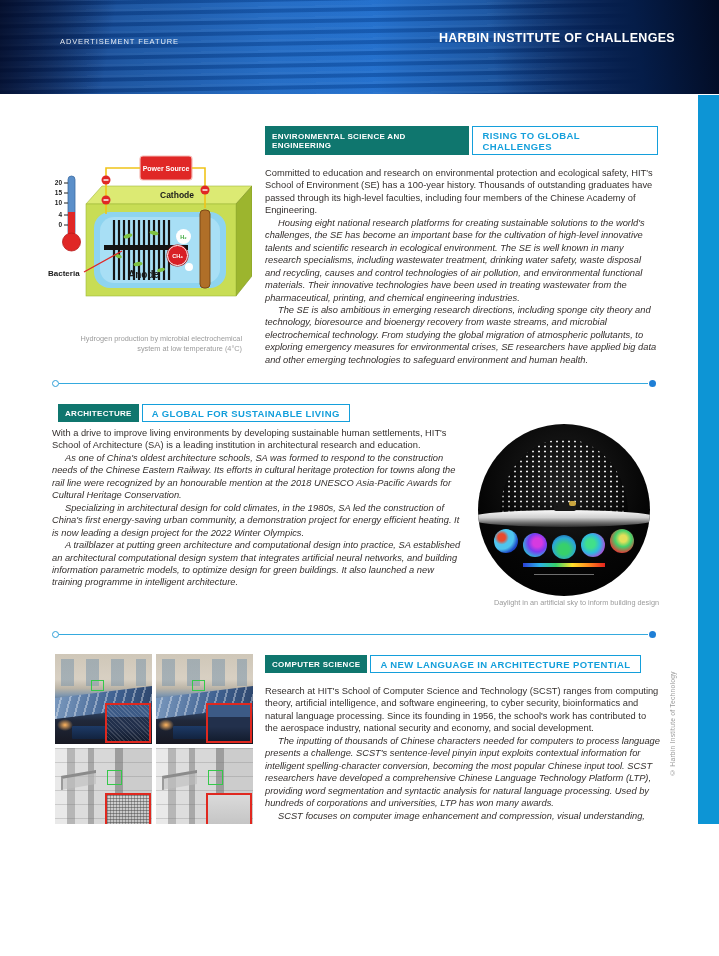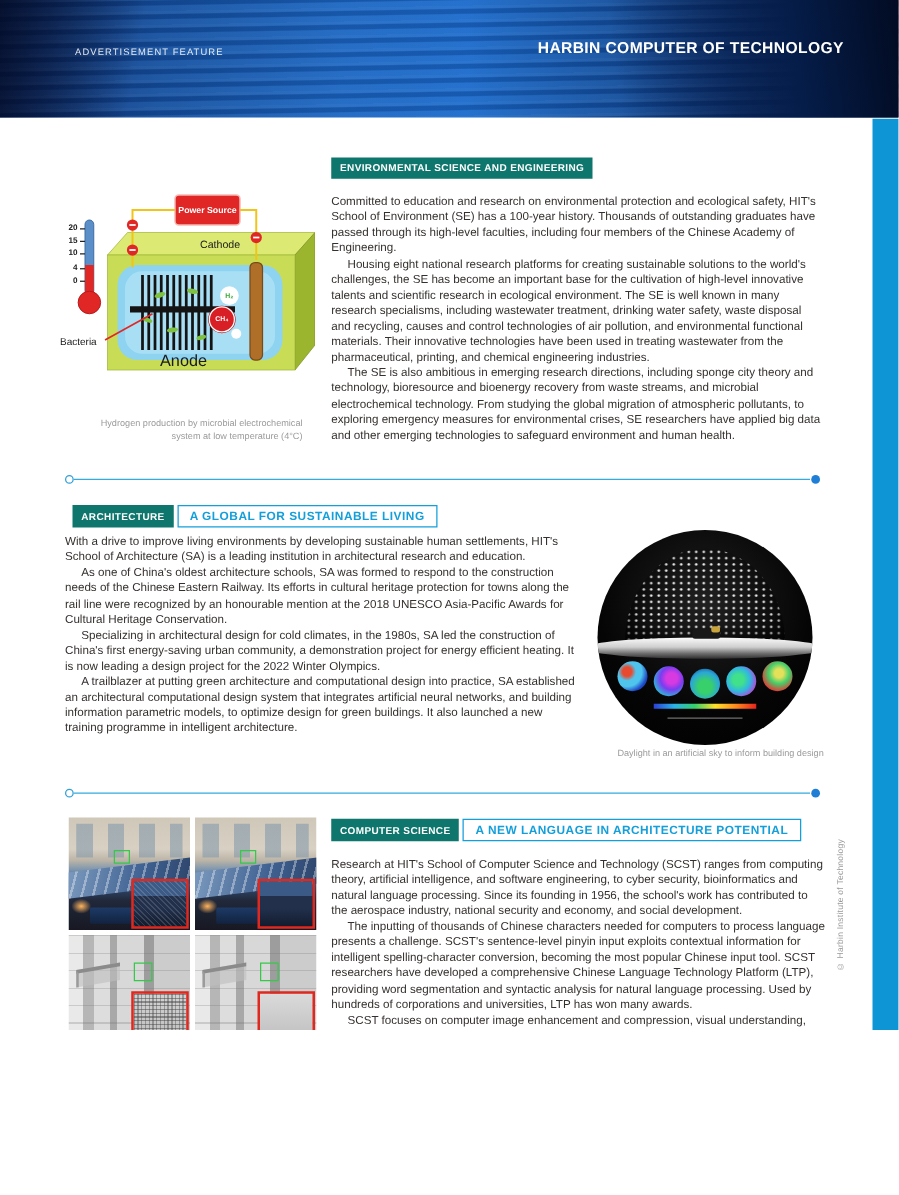--- a/index.html
+++ b/index.html
@@ -28,37 +28,37 @@
   
   .sec-head { display:flex; align-items:stretch; }
   .sec-label { background:#0f766e; color:#fff; font-weight:bold; font-size:8px;
     letter-spacing:.3px; padding:4px 7px 4px; display:flex; align-items:center; }
   .sec-title { border:1px solid #149fdb; color:#149fdb; font-weight:bold; font-size:9.5px;
     letter-spacing:.4px; padding:3px 9px 2px; margin-left:3px; background:#fff;
     display:flex; align-items:center; }
 
   
   .body-text p { margin:0; font-size:9.3px; line-height:12.45px; color:#35302e; text-align:left; }
-  .body-text p + p { text-indent:13px; }
+  .body-text p + p { text-indent:13px;font-style:italic; }
   .caption { font-size:7.3px; line-height:10px; color:#9b9b9b; text-align:right; }
 
   
   .divider { position:absolute; height:9px; }
   .divider .line { position:absolute; top:4px; left:7px; right:8px; height:1px; background:#35aade; }
   .divider .ring { position:absolute; left:0; top:1px; width:5px; height:5px; border:1.5px solid #2f9fd8;
     border-radius:50%; background:#fff; }
   .divider .dot { position:absolute; right:0; top:1px; width:7px; height:7px; background:#1f7fd6; border-radius:50%; }
   .bottom-rule { position:absolute; left:60px; top:914px; width:597px; height:2px; background:#1a93d6; }
   .disclaimer { position:absolute; right:63px; top:921px; font-size:7.5px; color:#8a8a8a; }
 
   
   .env-fig { position:absolute; left:48px; top:150px; width:204px; }
   .diagram { position:relative; width:204px; height:174px; }
   .diagram svg { position:absolute; left:0; top:0; }
-  .dlabel { position:absolute; color:#1a1a1a; font-weight:normal; }
+  .dlabel { position:absolute; color:#1a1a1a; font-weight:bold; }
   .tick { position:absolute; width:14px; text-align:right; font-size:6.5px; font-weight:bold; color:#222; }
   .ps-label { position:absolute; left:92px; top:7px; width:52px; height:23px; display:flex; align-items:center;
     justify-content:center; text-align:center; color:#fff; font-weight:bold; font-size:7px; line-height:8px; }
   .bubble { position:absolute; border-radius:50%; display:flex; align-items:center; justify-content:center;
     font-weight:bold; }
   .bubble.h2 { left:128px; top:79px; width:15px; height:15px; background:#fff; color:#3aa83a; font-size:5.5px; }
   .bubble.ch4 { left:119px; top:95px; width:19px; height:19px; background:#d81f26; color:#fff; font-size:5.5px;
     border:1px solid #fff; box-shadow:0 0 0 .5px #a21317; }
   .env-fig .caption { margin-top:10px; padding:0 10px; }
 
@@ -132,21 +132,21 @@
   .cs-text { position:absolute; left:265px; top:655px; width:396px; }
   .cs-text .body-text { margin-top:12px; }
 </style>
 </head>
 <body>
 
 <div class="page">
 
   <div class="banner">
     <div class="kicker">ADVERTISEMENT FEATURE</div>
-    <div class="brand">HARBIN COMPUTER OF TECHNOLOGY</div>
+    <div class="brand">HARBIN INSTITUTE OF CHALLENGES</div>
   </div>
 
   <div class="side-strip"></div>
   <div class="photo-credit">© Harbin Institute of Technology</div>
 
   <div class="env-fig">
     <div class="diagram">
       <svg width="204" height="174" viewBox="0 0 204 174">
 
         <polygon points="38,54 188,54 204,36 54,36" fill="#dcea73" stroke="#a3b93c" stroke-width="0.6"></polygon>
@@ -207,31 +207,32 @@
           <line x1="16" y1="75" x2="20" y2="75"></line>
         </g>
       </svg>
       <div class="tick" style="left:0;top:29px">20</div>
       <div class="tick" style="left:0;top:39px">15</div>
       <div class="tick" style="left:0;top:49px">10</div>
       <div class="tick" style="left:0;top:61px">4</div>
       <div class="tick" style="left:0;top:71px">0</div>
       <div class="ps-label">Power Source</div>
       <div class="dlabel" style="left:112px;top:40px;font-size:8.5px">Cathode</div>
-      <div class="dlabel" style="left:80px;top:131px;font-size:13px">Anode</div>
+      <div class="dlabel" style="left:80px;top:119px;font-size:10px">Anode</div>
       <div class="dlabel" style="left:0;top:119px;font-size:8px">Bacteria</div>
       <div class="bubble h2">H₂</div>
       <div class="bubble ch4">CH₄</div>
     </div>
     <div class="caption">Hydrogen production by microbial electrochemical system at low temperature (4°C)</div>
   </div>
 
   <div class="env-text">
     <div class="sec-head">
       <div class="sec-label">ENVIRONMENTAL SCIENCE AND ENGINEERING</div>
+      <div class="sec-title">RISING TO GLOBAL CHALLENGES</div>
     </div>
     <div class="body-text">
       <p>Committed to education and research on environmental protection and ecological safety, HIT's School of Environment (SE) has a 100-year history. Thousands of outstanding graduates have passed through its high-level faculties, including four members of the Chinese Academy of Engineering.</p>
       <p>Housing eight national research platforms for creating sustainable solutions to the world's challenges, the SE has become an important base for the cultivation of high-level innovative talents and scientific research in ecological environment. The SE is well known in many research specialisms, including wastewater treatment, drinking water safety, waste disposal and recycling, causes and control technologies of air pollution, and environmental functional materials. Their innovative technologies have been used in treating wastewater from the pharmaceutical, printing, and chemical engineering industries.</p>
       <p>The SE is also ambitious in emerging research directions, including sponge city theory and technology, bioresource and bioenergy recovery from waste streams, and microbial electrochemical technology. From studying the global migration of atmospheric pollutants, to exploring emergency measures for environmental crises, SE researchers have applied big data and other emerging technologies to safeguard environment and human health.</p>
     </div>
   </div>
 
   <div class="divider" style="left:52px;top:379px;width:604px">
     <div class="line"></div>

